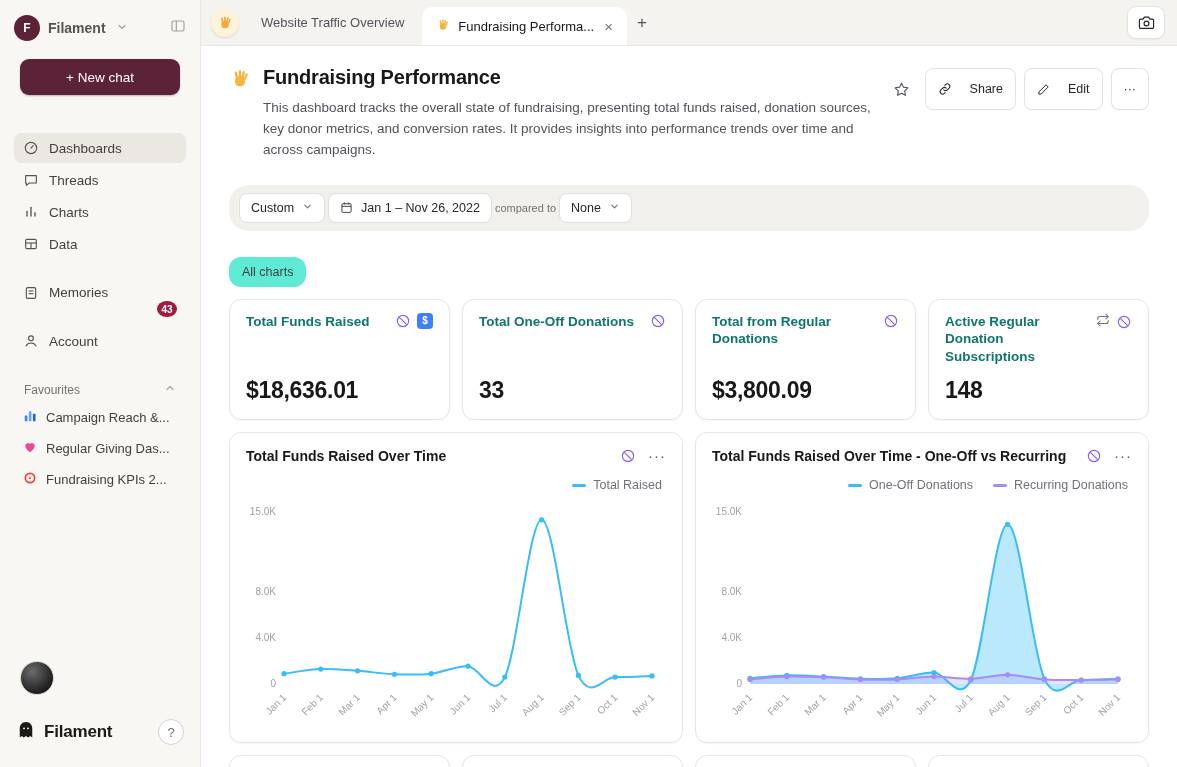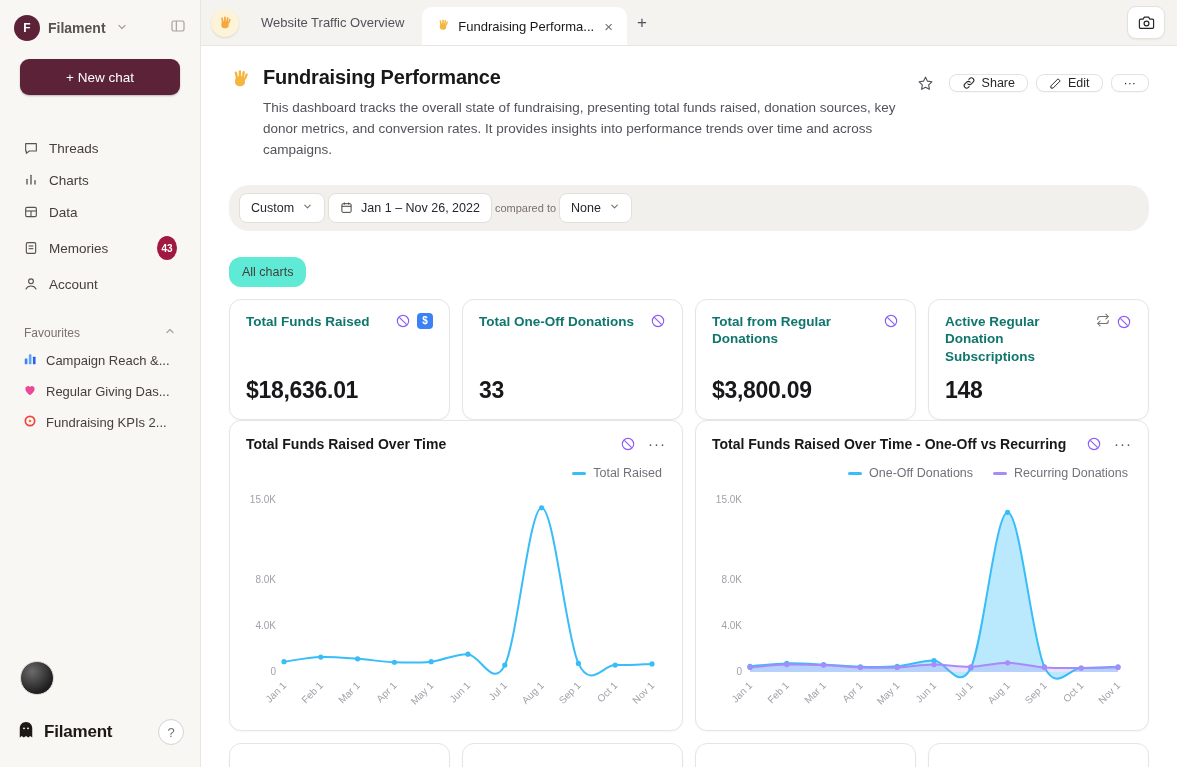--- a/index.html
+++ b/index.html
@@ -11,21 +11,21 @@
   .sb-header { display:flex; align-items:center; gap:8px; padding:15px 14px 8px 14px; }
   .logo-circle { width:26px; height:26px; border-radius:50%; background:#5b2238; color:#fff; font-size:12px; font-weight:bold; display:flex; align-items:center; justify-content:center; flex:none; cursor:pointer; }
   .brand-name { font-size:14px; font-weight:600; color:#57534e; }
   .sb-header .chev { margin-left:2px; color:#a8a29e; }
   .sb-header .panel-toggle { margin-left:auto; color:#a8a29e; cursor:pointer; }
   .new-chat-btn { margin:10px 20px 0 20px; height:36px; border:none; border-radius:9px; background:#5b2238; color:#fff; font-size:13.5px; font-family:inherit; cursor:pointer; box-shadow:0 1px 2px rgba(0,0,0,.25); }
   .nav { margin-top:38px; padding:0 14px; display:flex; flex-direction:column; gap:2px; }
   .nav-item { display:flex; align-items:center; gap:10px; padding:7px 9px; border-radius:8px; font-size:13.5px; color:#44403c; cursor:pointer; }
   .nav-item.active { background:#ebe8e2; }
   .nav-item .ic { color:#57534e; display:flex; }
-  .nav-badge { margin-left:auto; background:#9f1941; color:#fff; font-size:10px; font-weight:bold; min-width:20px; height:24px; border-radius:50%; display:flex; align-items:center; justify-content:center; }
+  .nav-badge { margin-left:auto; background:#9f1941; color:#fff; font-size:10px; font-weight:bold; min-width:20px; height:16px; border-radius:50%; display:flex; align-items:center; justify-content:center;margin-top:33px; }
   .fav-header { margin:26px 24px 6px 24px; display:flex; align-items:center; font-size:12px; color:#78716c; }
   .fav-header .chev { margin-left:auto; color:#a8a29e; cursor:pointer; }
   .fav-list { padding:0 14px; display:flex; flex-direction:column; gap:2px; }
   .fav-item { display:flex; align-items:center; gap:9px; padding:6px 9px; border-radius:8px; font-size:13px; color:#44403c; cursor:pointer; white-space:nowrap; }
   .sb-spacer { flex:1; }
   .avatar { width:34px; height:34px; border-radius:50%; margin:0 0 24px 20px; background:radial-gradient(circle at 35% 30%, #6b6b6b, #1f1f1f 70%); border:1px solid #d6d3d1; cursor:pointer; }
   .sb-footer { display:flex; align-items:center; gap:8px; padding:0 16px 22px 16px; }
   .sb-footer .fbrand { font-size:17px; font-weight:bold; color:#1c1917; letter-spacing:-0.2px; }
   .help-btn { margin-left:auto; width:26px; height:26px; border-radius:50%; border:1px solid #d6d3d1; background:#fff; color:#78716c; font-size:13px; cursor:pointer; display:flex; align-items:center; justify-content:center; }
 
@@ -40,39 +40,39 @@
   .newtab-btn { width:30px; height:30px; border:none; background:transparent; color:#52525b; font-size:17px; cursor:pointer; }
   .camera-btn { margin-left:auto; width:38px; height:33px; background:#fff; border:1px solid #e4e2de; border-radius:9px; display:flex; align-items:center; justify-content:center; cursor:pointer; box-shadow:0 1px 2px rgba(0,0,0,.05); }
 
   .content { flex:1; padding:0 28px; overflow:hidden; }
 
   .page-header { display:flex; align-items:flex-start; padding-top:20px; gap:12px; }
   .ph-text h1 { font-size:20px; font-weight:600; color:#18181b; letter-spacing:-0.2px; }
   .ph-text p { margin-top:9px; font-size:13.5px; line-height:1.55; color:#52525b; max-width:690px; }
   .header-actions { margin-left:auto; display:flex; align-items:center; gap:8px; padding-top:2px; }
   .icon-btn { width:30px; height:30px; border:none; background:transparent; color:#52525b; cursor:pointer; display:flex; align-items:center; justify-content:center; }
-  .pill-btn { height:18px; padding:0 12px; border:1px solid #e4e2de; border-radius:8px; background:#fff; font-size:12.5px; color:#27272a; font-family:inherit; display:flex; align-items:center; gap:6px; cursor:pointer; box-shadow:0 1px 1px rgba(0,0,0,.03); }
+  .pill-btn { height:42px; padding:0 12px; border:1px solid #e4e2de; border-radius:8px; background:#fff; font-size:12.5px; color:#27272a; font-family:inherit; display:flex; align-items:center; gap:18px; cursor:pointer; box-shadow:0 1px 1px rgba(0,0,0,.03); }
 
   .filter-bar { margin-top:24px; background:#f2f0ec; border-radius:20px; padding:8px 10px; display:flex; align-items:center; gap:3px; }
   .select-pill { height:30px; background:#fff; border:1px solid #e2dfda; border-radius:8px; padding:0 11px; display:flex; align-items:center; gap:8px; font-size:12.5px; color:#27272a; cursor:pointer; }
   .select-pill .chev { color:#78716c; }
   .compared-label { font-size:11px; color:#78716c; }
 
   .all-charts-chip { margin-top:26px; display:inline-flex; background:#5eead4; border-radius:12px; padding:8px 13px; font-size:12.5px; font-weight:500; color:#44403c; cursor:pointer; }
 
   .kpi-grid { margin-top:12px; display:grid; grid-template-columns:repeat(4,1fr); gap:12px; }
   .card { background:#fff; border:1px solid #e7e5e2; border-radius:12px; box-shadow:0 1px 2px rgba(0,0,0,.04); }
   .kpi-card { padding:13px 16px 15px 16px; min-height:100px; display:flex; flex-direction:column; }
   .kpi-head { display:flex; align-items:flex-start; gap:8px; }
   .kpi-title { flex:1; font-size:13.5px; font-weight:600; color:#0f766e; line-height:1.3; }
   .kpi-icons { display:flex; align-items:center; gap:6px; flex:none; }
   .dollar-badge { width:16px; height:16px; border-radius:4px; background:#3b82f6; color:#fff; font-size:10px; font-weight:bold; display:flex; align-items:center; justify-content:center; }
   .kpi-value { margin-top:auto; padding-top:12px; font-size:23px; font-weight:600; color:#18181b; letter-spacing:-0.3px; }
 
-  .charts-grid { display:grid; grid-template-columns:repeat(2,1fr); gap:12px; }
+  .charts-grid { margin-top:12px; display:grid; grid-template-columns:repeat(2,1fr); gap:12px; }
   .chart-card { padding:14px 16px 10px 16px; }
   .chart-head { display:flex; align-items:center; }
   .chart-title { flex:1; font-size:14px; font-weight:700; color:#18181b; }
   .chart-actions { display:flex; align-items:center; gap:12px; }
   .more-dots { color:#52525b; font-size:15px; letter-spacing:1px; cursor:pointer; }
   .legend { display:flex; justify-content:flex-end; gap:20px; margin-top:14px; padding-right:4px; }
   .legend-item { display:flex; align-items:center; gap:7px; font-size:12.5px; color:#71717a; }
   .legend-swatch { width:14px; height:3px; border-radius:2px; display:inline-block; }
   svg.chart { display:block; margin-top:2px; }
 
@@ -97,20 +97,29 @@
       <svg width="16" height="16" viewBox="0 0 24 24" fill="none" stroke="currentColor" stroke-width="1.8">
           <rect x="3" y="4.5" width="18" height="15" rx="2.5"></rect>
           <line x1="9.5" y1="4.5" x2="9.5" y2="19.5"></line>
         </svg>
     </span>
   </div>
 
   <button class="new-chat-btn">+ New chat</button>
 
   <nav class="nav">
+    <div class="nav-item active">
+      <span class="ic">
+        <svg width="16" height="16" viewBox="0 0 24 24" fill="none" stroke="currentColor" stroke-width="1.7" stroke-linecap="round">
+            <circle cx="12" cy="12" r="8.5"></circle>
+            <path d="M12 12l3.5-3.5"></path>
+          </svg>
+      </span>
+      <span>Dashboards</span>
+    </div>
     <div class="nav-item">
       <span class="ic">
         <svg width="16" height="16" viewBox="0 0 24 24" fill="none" stroke="currentColor" stroke-width="1.7" stroke-linejoin="round">
             <path d="M4 5.5h16v11H9.5L5 20v-3.5H4z"></path>
           </svg>
       </span>
       <span>Threads</span>
     </div>
     <div class="nav-item">
       <span class="ic">

